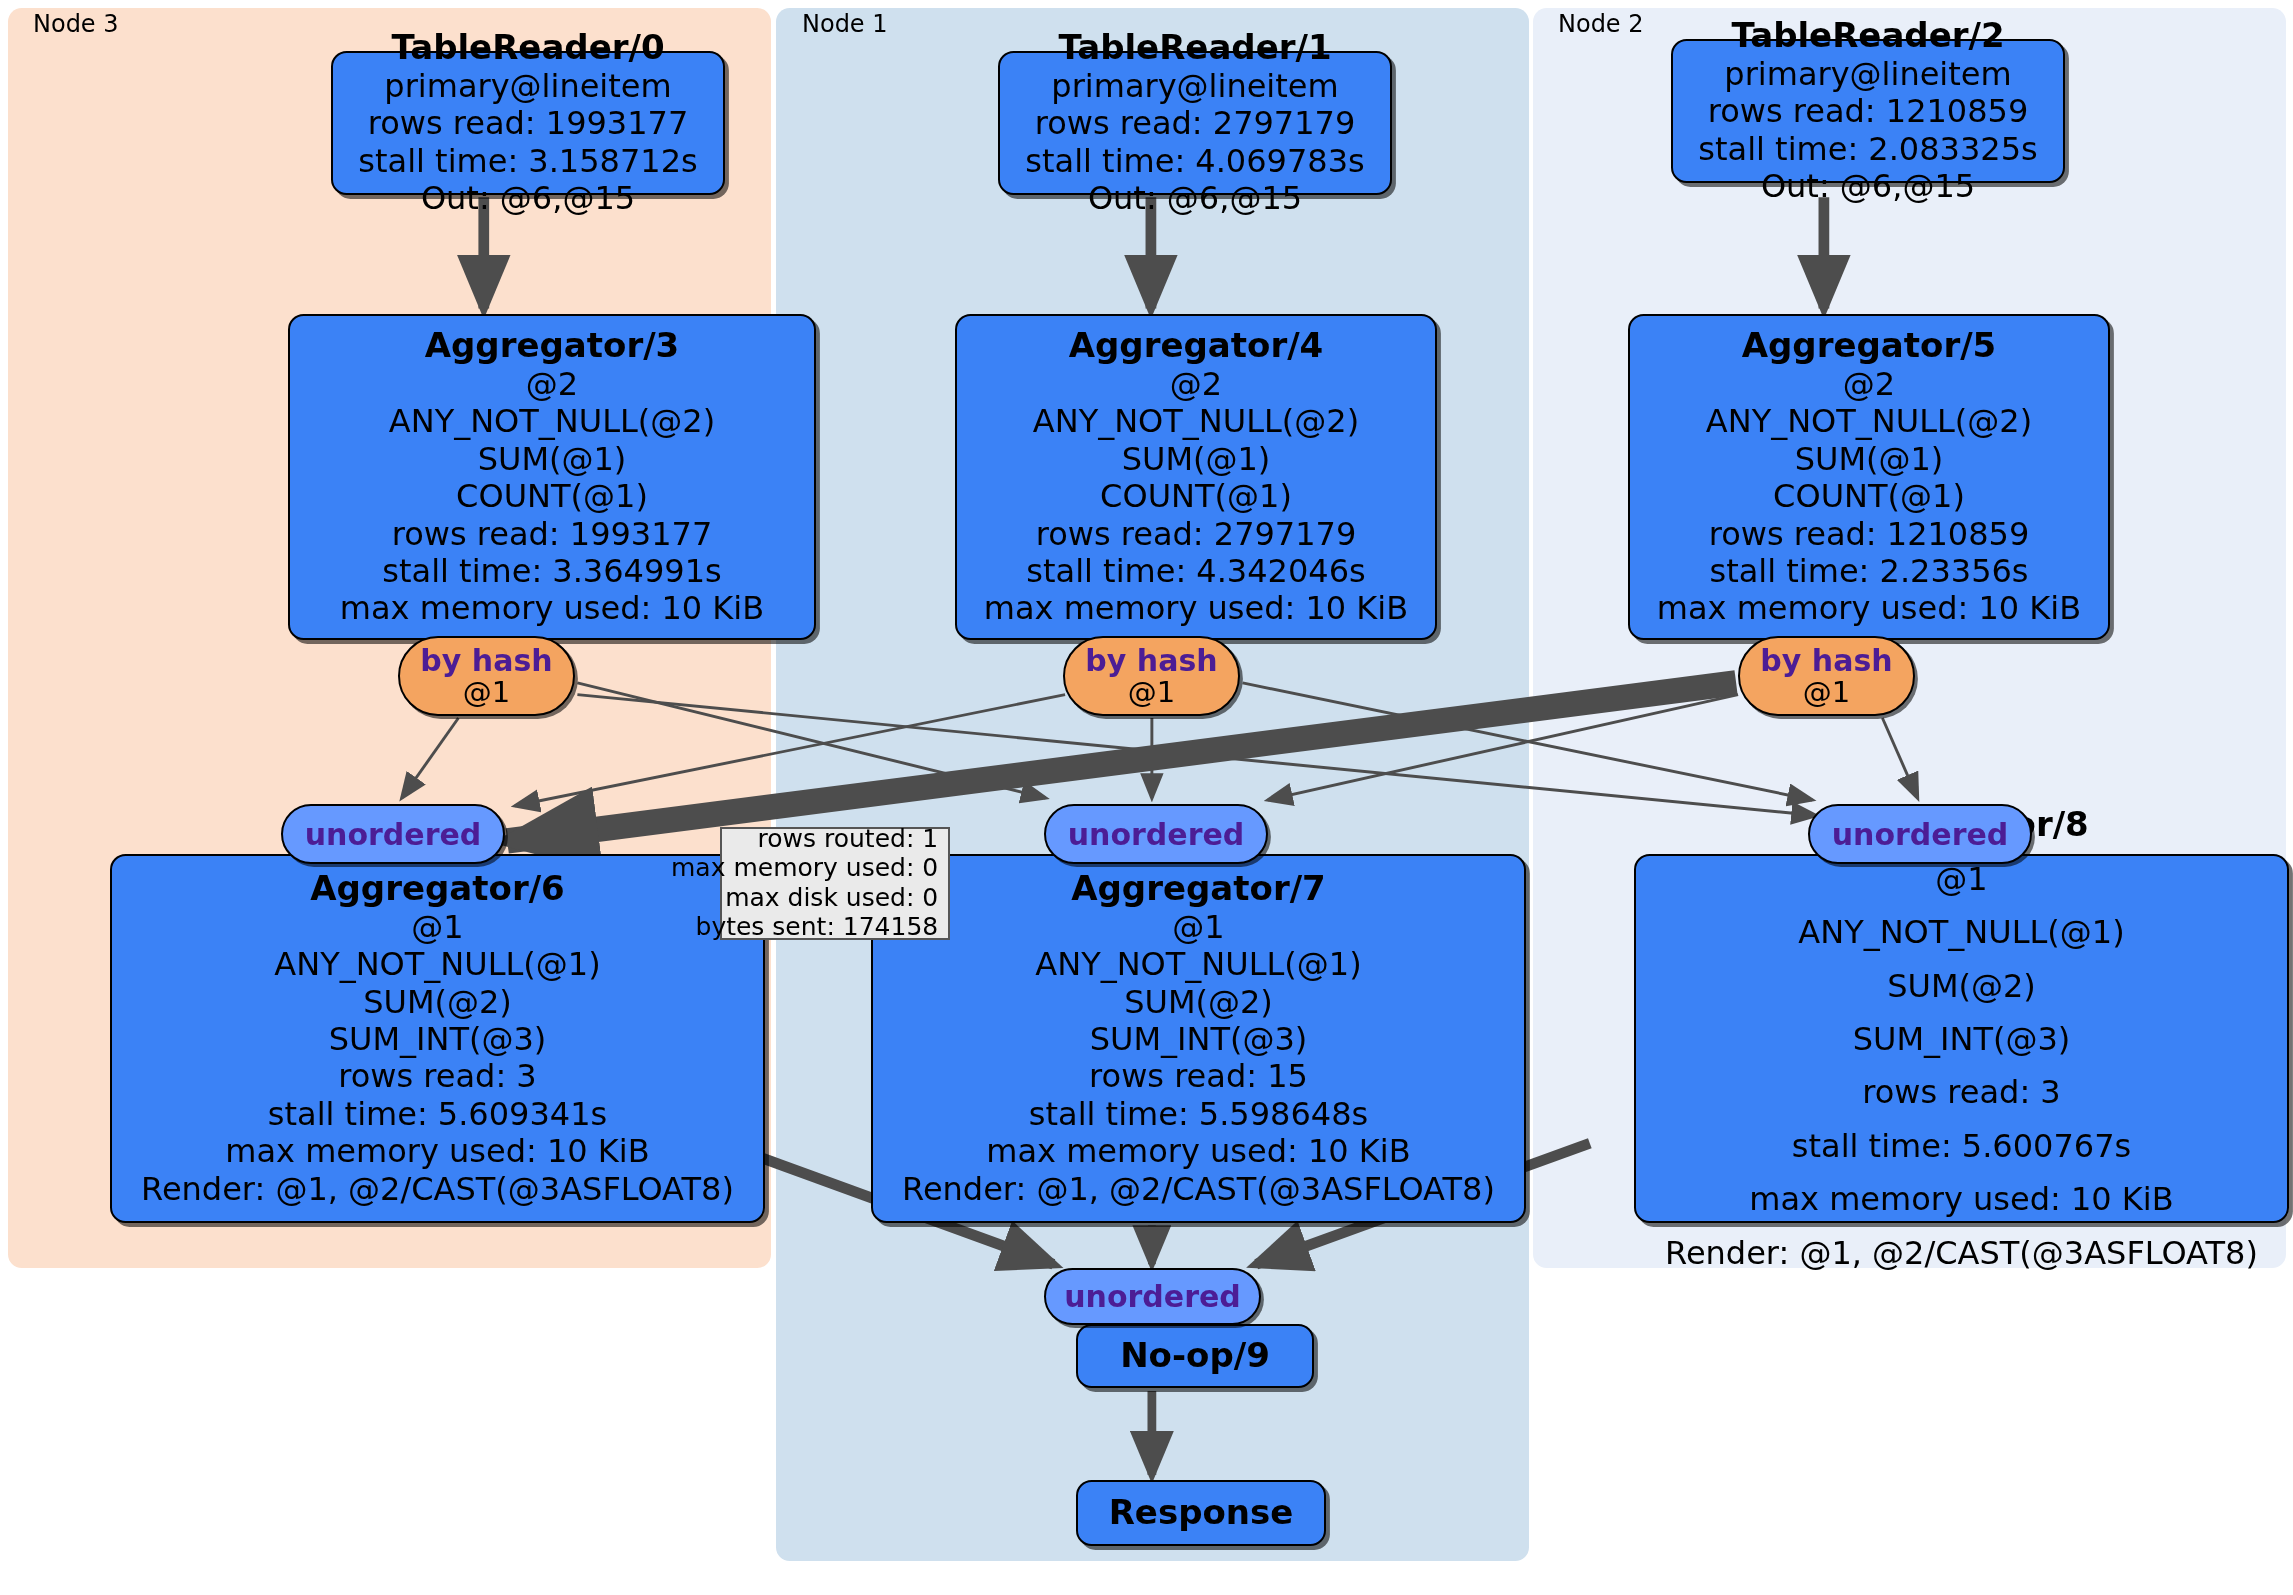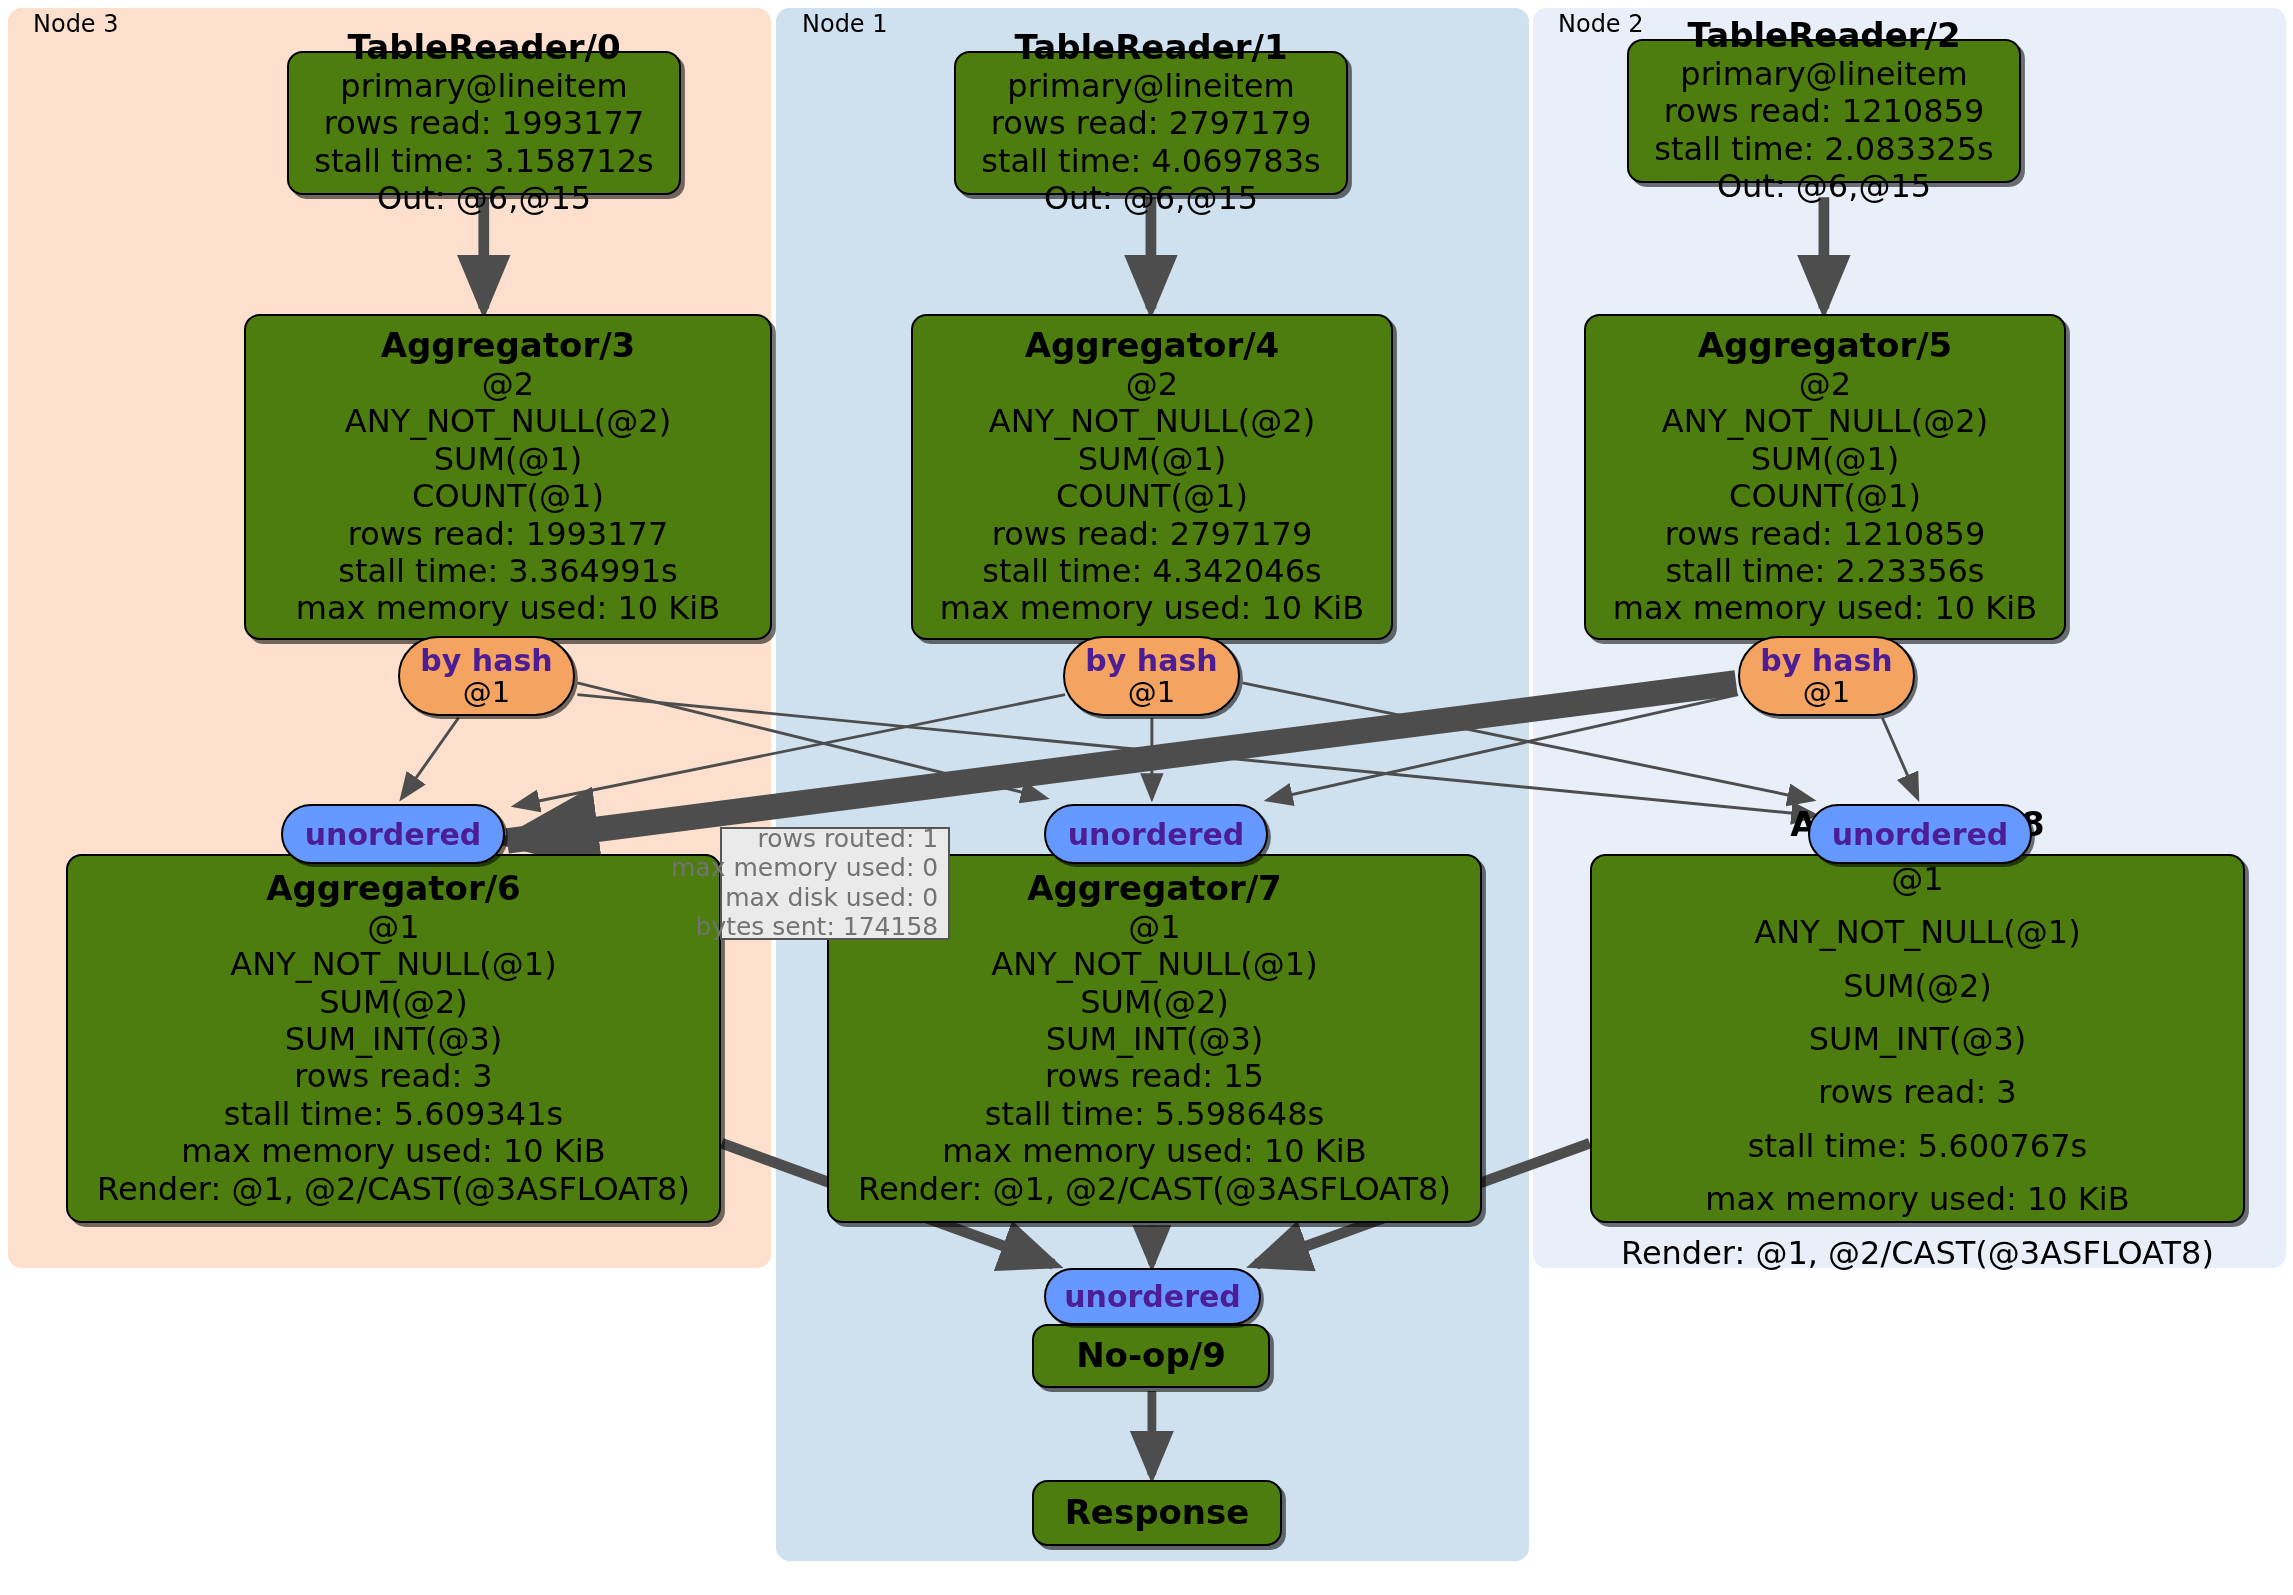--- a/index.html
+++ b/index.html
@@ -7,35 +7,35 @@
   #canvas{position:relative;width:2294px;height:1596px;background:#ffffff;overflow:hidden;}
 
   .cluster{position:absolute;border-radius:13.7px;}
   .cluster-label{position:absolute;font-size:24px;color:#000;font-family:"DejaVu Sans","Liberation Sans",sans-serif;white-space:nowrap;}
 
   svg.edges{position:absolute;left:0;top:0;width:2294px;height:1596px;pointer-events:none;}
 
   .node{position:absolute;box-sizing:border-box;display:flex;flex-direction:column;
         align-items:center;justify-content:center;text-align:center;}
 
-  .box{background:#4d7c0f;border:2.9px solid #000;border-radius:15.6px;
-       box-shadow:3.9px 3.9px 0 rgba(0,0,0,.55);}
+  .box{background:#3b82f6;border:2.9px solid #000;border-radius:15.6px;
+       box-shadow:3.9px 3.9px 0 rgba(0,0,0,.55);margin-left:44px;}
   .box .title{font-weight:bold;font-size:34px;line-height:1.17;color:#000;}
   .box .line{font-size:32px;line-height:1.17;color:#000;white-space:nowrap;}
 
   .pill{border-radius:43px;border:2.9px solid #000;box-shadow:2.9px 2.9px 0 rgba(0,0,0,.55);}
   .pill.hash{background:#f4a460;}
   .pill.unord{background:#6699ff;}
   .pill .t1{font-weight:bold;font-size:30px;line-height:1.1;color:#4c1d95;}
   .pill .t2{font-size:29px;line-height:1.1;color:#000;}
 
   .tooltip{position:absolute;background:#eaeaea;border:2px solid #555;
            box-sizing:border-box;display:flex;flex-direction:column;
            align-items:flex-end;justify-content:center;padding:3.9px 9.8px 5.9px 9.8px;}
-  .tooltip .line{font-size:25px;line-height:1.18;color:#737373;white-space:nowrap;}
+  .tooltip .line{font-size:25px;line-height:1.18;color:#000000;white-space:nowrap;}
 </style>
 </head>
 <body>
 
 <div id="canvas">
 
   <div id="clusters">
       <div class="cluster" style="left: 7.8px; top: 7.8px; width: 763px; height: 1260px; background: rgb(252, 224, 205);"></div>
       <div class="cluster-label" style="left: 33px; top: 9.8px;">Node 3</div>
       <div class="cluster" style="left: 776px; top: 7.8px; width: 753px; height: 1553px; background: rgb(207, 224, 238);"></div>

